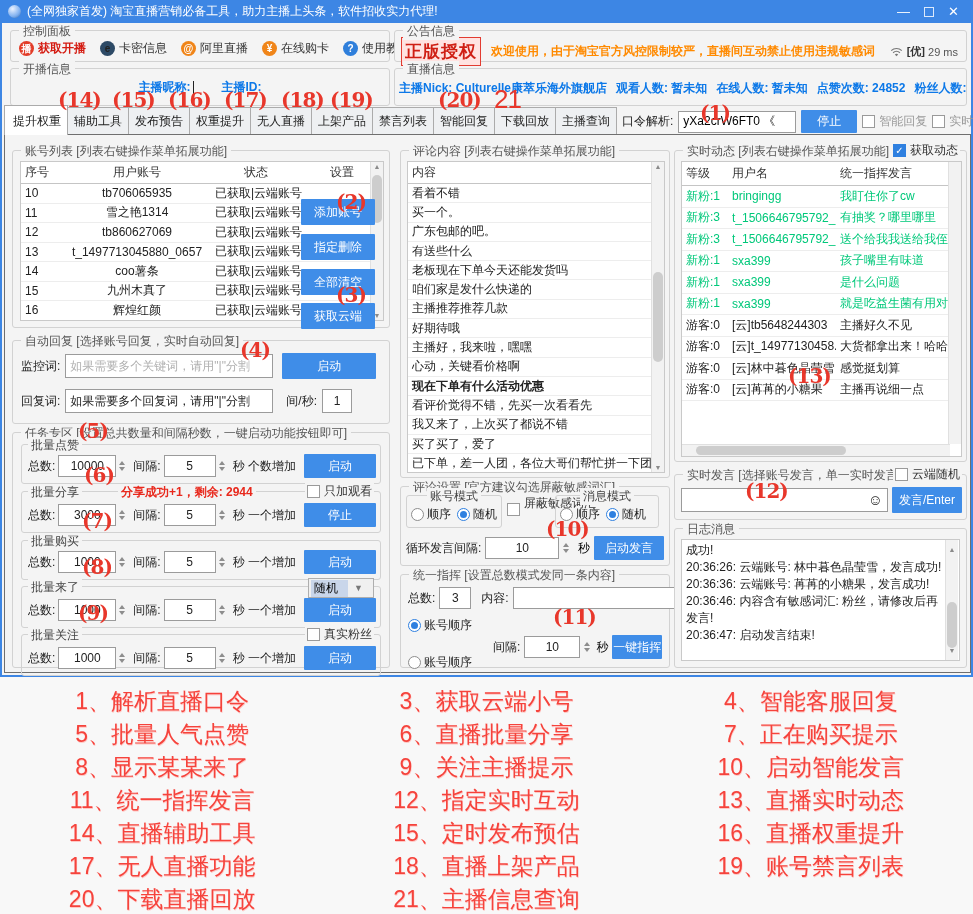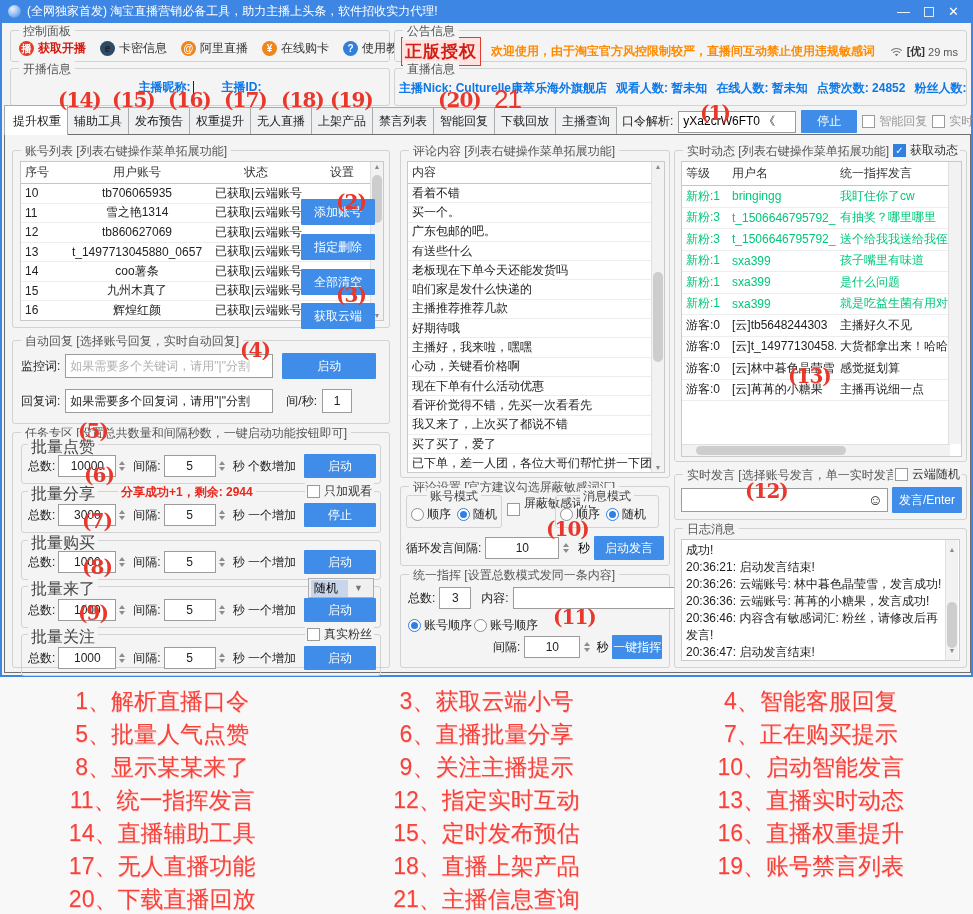--- a/index.html
+++ b/index.html
@@ -66,21 +66,21 @@
   .fld-label { font-size:12px; color:#222; white-space:nowrap; }
   .inp { border:1px solid #9b9b9b; background:#fff; height:24px; font-size:12px; padding:0 4px; font-family:inherit; color:#222; }
   .inp::placeholder { color:#b0b0b0; }
   .num { text-align:center; }
   .spin { display:inline-flex; flex-direction:column; justify-content:center; gap:2px; width:11px; }
   .spin i { display:block; width:0; height:0; border-left:3.5px solid transparent; border-right:3.5px solid transparent; }
   .spin .u { border-bottom:4px solid #8d8d8d; }
   .spin .d { border-top:4px solid #8d8d8d; }
 
   .subgb { position:absolute; left:8px; width:360px; border:1px solid #d2d2d2; border-radius:3px; }
-  .subgb>.lbl2 { position:absolute; top:-8px; left:6px; background:#f4f4f4; padding:0 3px; font-size:16px; color:#444; white-space:nowrap; }
+  .subgb>.lbl2 { position:absolute; top:-8px; left:6px; background:#f4f4f4; padding:0 3px; font-size:12px; color:#444; white-space:nowrap; }
   .taskrow { position:absolute; left:6px; right:4px; bottom:5px; display:flex; align-items:center; gap:3px; font-size:12px; color:#222; }
   .red-status { position:absolute; top:-8px; left:96px; background:#f4f4f4; padding:0 3px; font-size:12px; color:#e8281c; font-weight:bold; white-space:nowrap; }
   .corner-cb { position:absolute; top:-9px; right:6px; background:#f4f4f4; padding:0 2px; }
   .dd { display:flex; align-items:center; border:1px solid #aeaeae; background:#f0f0f0; height:20px; font-size:12px; padding:0 2px; gap:6px; }
   .dd .sel { background:#c9d6ea; padding:0 10px 0 3px; }
   .dd .arr { color:#777; font-size:9px; }
 
   .minigb { position:relative; border:1px solid #d2d2d2; border-radius:3px; padding:10px 6px 4px 4px; }
   .minigb>.lbl3 { position:absolute; top:-8px; left:50%; transform:translateX(-50%); background:#f4f4f4; padding:0 3px; font-size:12px; color:#444; white-space:nowrap; }
   .radio { display:flex; align-items:center; gap:3px; font-size:12px; color:#222; white-space:nowrap; cursor:pointer; }
@@ -454,21 +454,21 @@
 
             <div class="trow" style="height:19.3px;">
               <div style="flex:1;">主播好，我来啦，嘿嘿</div>
             </div>
 
             <div class="trow" style="height:19.3px;">
               <div style="flex:1;">心动，关键看价格啊</div>
             </div>
 
             <div class="trow" style="height:19.3px;">
-              <div style="flex:1;">现在下单有什么活动优惠</div>
+              <div style="flex:1;font-weight:bold;">现在下单有什么活动优惠</div>
             </div>
 
             <div class="trow" style="height:19.3px;">
               <div style="flex:1;">看评价觉得不错，先买一次看看先</div>
             </div>
 
             <div class="trow" style="height:19.3px;">
               <div style="flex:1;">我又来了，上次买了都说不错</div>
             </div>
 
@@ -535,21 +535,21 @@
     </div>
 
     <div class="gb" style="left:398px; top:574px; width:270px; height:94px;">
       <span class="lbl">统一指挥 [设置总数模式发同一条内容]</span>
       <div style="position:absolute; left:7px; top:12px; right:7px; display:flex; align-items:center; gap:4px;">
         <span class="fld-label">总数:</span>
         <input class="inp num" style="width: 32px; height: 22px;" value="3">
         <span class="fld-label" style="margin-left:6px;">内容:</span>
         <input class="inp" style="flex: 1 1 0%; height: 22px;">
       </div>
-      <div style="position:absolute; left:7px; top:42px; display:flex; flex-direction:row; gap:2px;">
+      <div style="position:absolute; left:7px; top:42px; display:flex; flex-direction:column; gap:20px;">
         <span class="radio">
             <span class="rad on"></span>
             <span>账号顺序</span>
           </span>
         <span class="radio">
             <span class="rad"></span>
             <span>账号顺序</span>
           </span>
       </div>
       <div style="position:absolute; left:92px; bottom:8px; right:7px; display:flex; align-items:center; gap:4px; font-size:12px;">
@@ -659,21 +659,20 @@
         <button class="btn" style="width:70px; height:26px;">发言/Enter</button>
       </div>
     </div>
 
     <div class="gb" style="left:672px; top:528px; width:293px; height:140px;">
       <span class="lbl">日志消息</span>
       <div class="logbox">
         <div>
 
         <div>成功!</div>
-            <div>20:36:21: 启动发言结束!</div>
             <div>20:36:26: 云端账号: 林中暮色晶莹雪，发言成功!</div>
             <div>20:36:36: 云端账号: 苒苒的小糖果，发言成功!</div>
             <div>20:36:46: 内容含有敏感词汇: 粉丝，请修改后再发言!</div>
             <div>20:36:47: 启动发言结束!</div>
           </div>
         <div class="vscroll" style="right:1px;">
           <span class="ar" style="top:1px;">▲</span>
             <span class="ar" style="bottom:1px;">▼</span>
           <div class="vthumb" style="top:62px; height:46px;"></div>
         </div>

